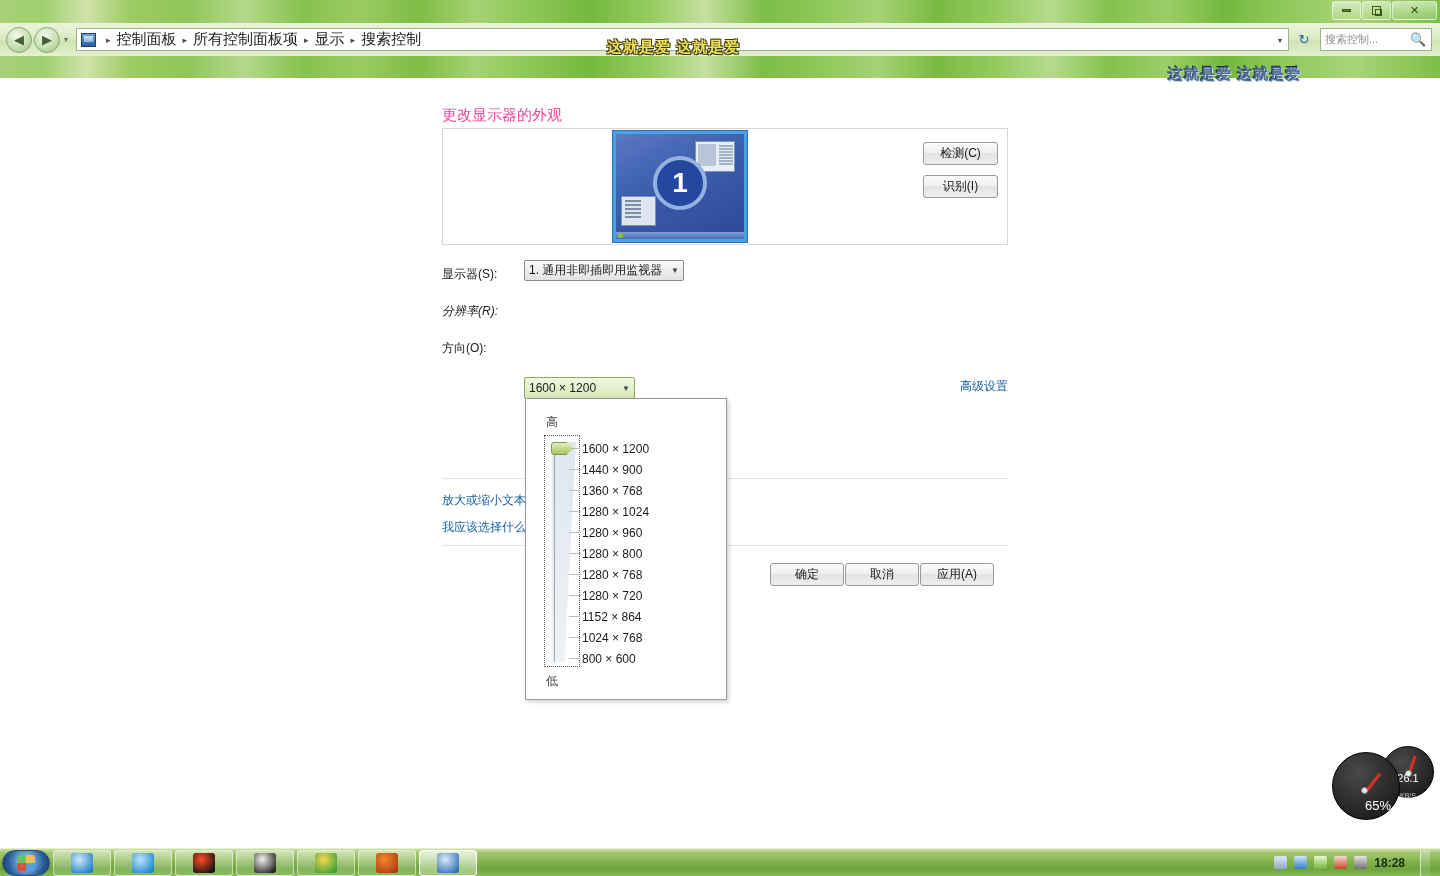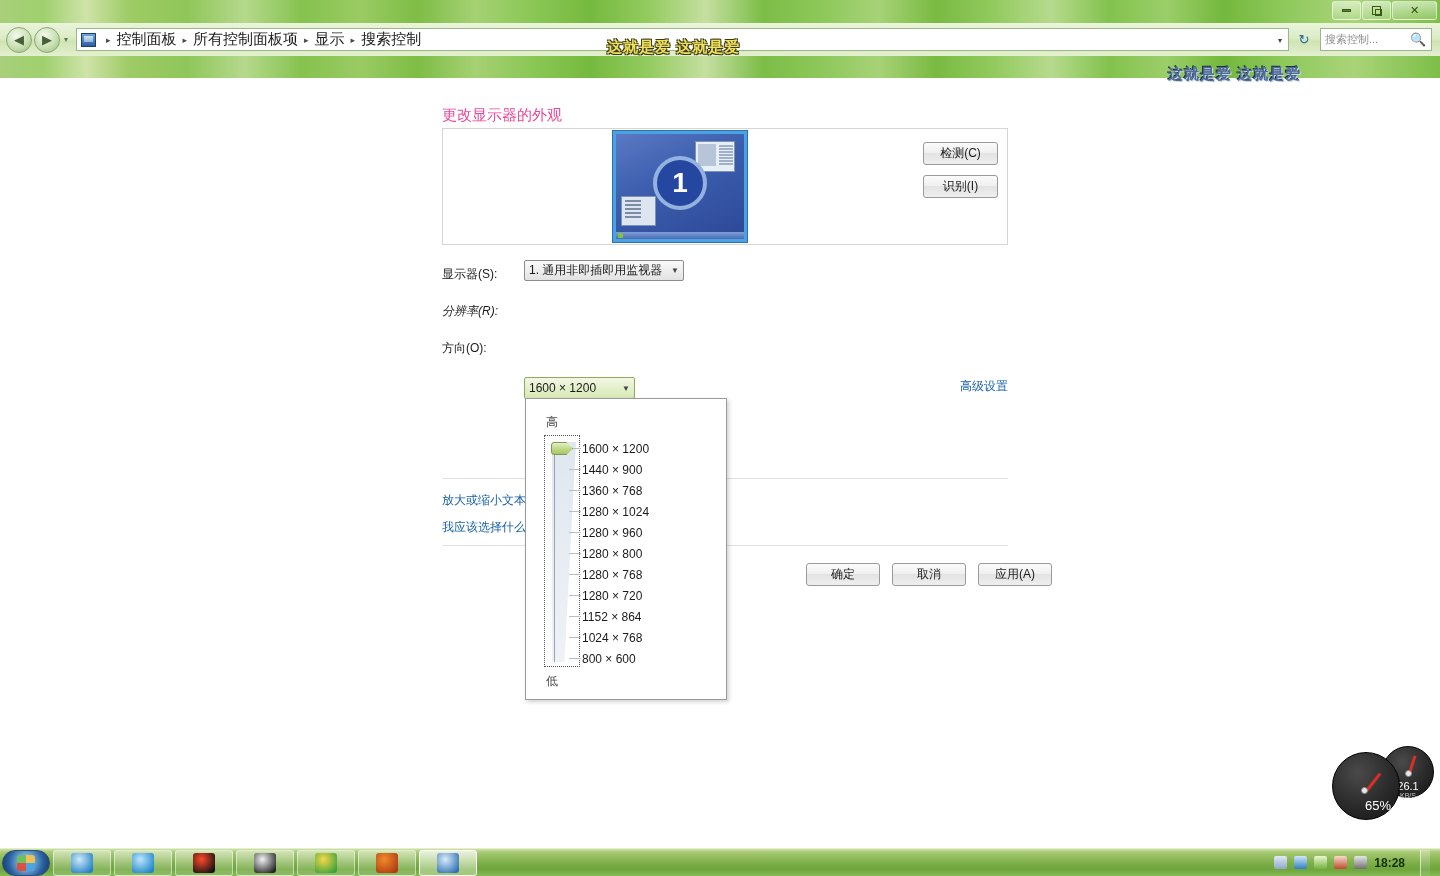--- a/index.html
+++ b/index.html
@@ -230,21 +230,21 @@
   }
   .sep-line {
     position: absolute; left: 442px; width: 566px; height: 1px; background: #e1e1e1;
   }
   .adv-link {
     position: absolute; right: 432px; top: 300px; font-size: 12px; color: #1660a8;
   }
   .blue-link { position: absolute; left: 442px; font-size: 12px; color: #1660a8; }
   .link1 { top: 414px; }
   .link2 { top: 441px; }
-  .footer-buttons { position: absolute; left: 806px; top: 485px; display: flex; gap: 12px; }
+  .footer-buttons { position: absolute; left: 770px; top: 485px; display: flex; gap: 1px; }
   .footer-buttons .btn { width: 74px; height: 23px; }
   
   .overlay-gold {
     position: absolute; left: 607px; top: 38px; z-index: 60;
     font-size: 15px; font-weight: bold; color: #f0e060;
     letter-spacing: 1px;
     text-shadow: 1px 1px 0 #3a3a10, -1px -1px 0 #3a3a10,
                  1px -1px 0 #3a3a10, -1px 1px 0 #3a3a10;
   }
   .overlay-blue {
@@ -454,21 +454,21 @@
 </div>
 
 <div class="overlay-gold">这就是爱 这就是爱</div>
 <div class="overlay-blue">这就是爱 这就是爱</div>
 
 <div class="gadget">
   <div class="dial dial-small">
     <div class="needle" style="left:25px; top:8px; width:3px; height:18px; transform:rotate(18deg);"></div>
     <div class="hub" style="left:22px; top:23px;"></div>
   </div>
-  <div class="gadget-val" style="left:52px; top:34px; width:48px;">26.1</div>
+  <div class="gadget-val" style="left:52px; top:26px; width:48px;">26.1</div>
   <div class="gadget-unit" style="left:52px; top:46px; width:48px;">KB/S</div>
 
   <div class="dial dial-big">
     <div class="needle" style="left:32px; top:16px; width:3px; height:22px; transform:rotate(38deg);"></div>
     <div class="hub" style="left:28px; top:34px;"></div>
   </div>
   <div class="gadget-val" style="left:12px; top:52px; width:68px; font-size:13px;">65%</div>
 </div>
 
 <div class="taskbar">

